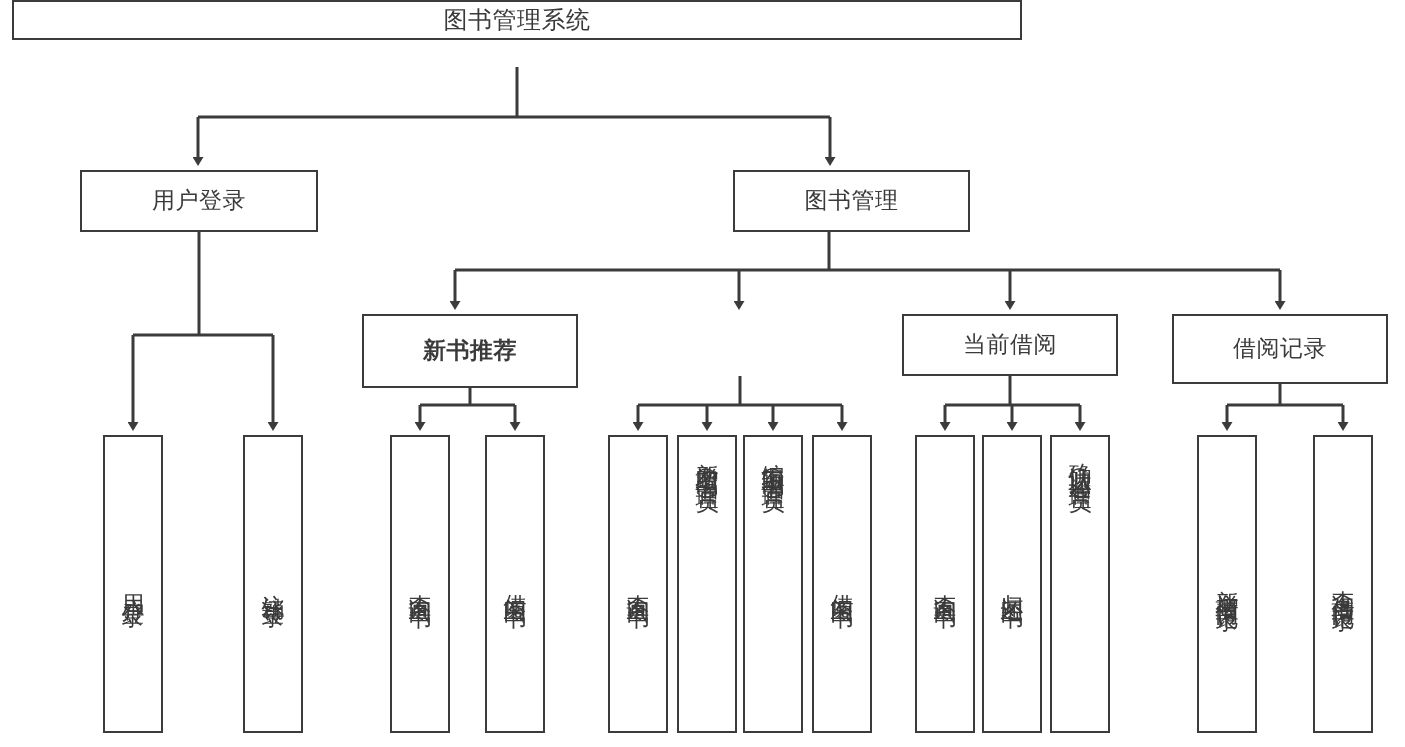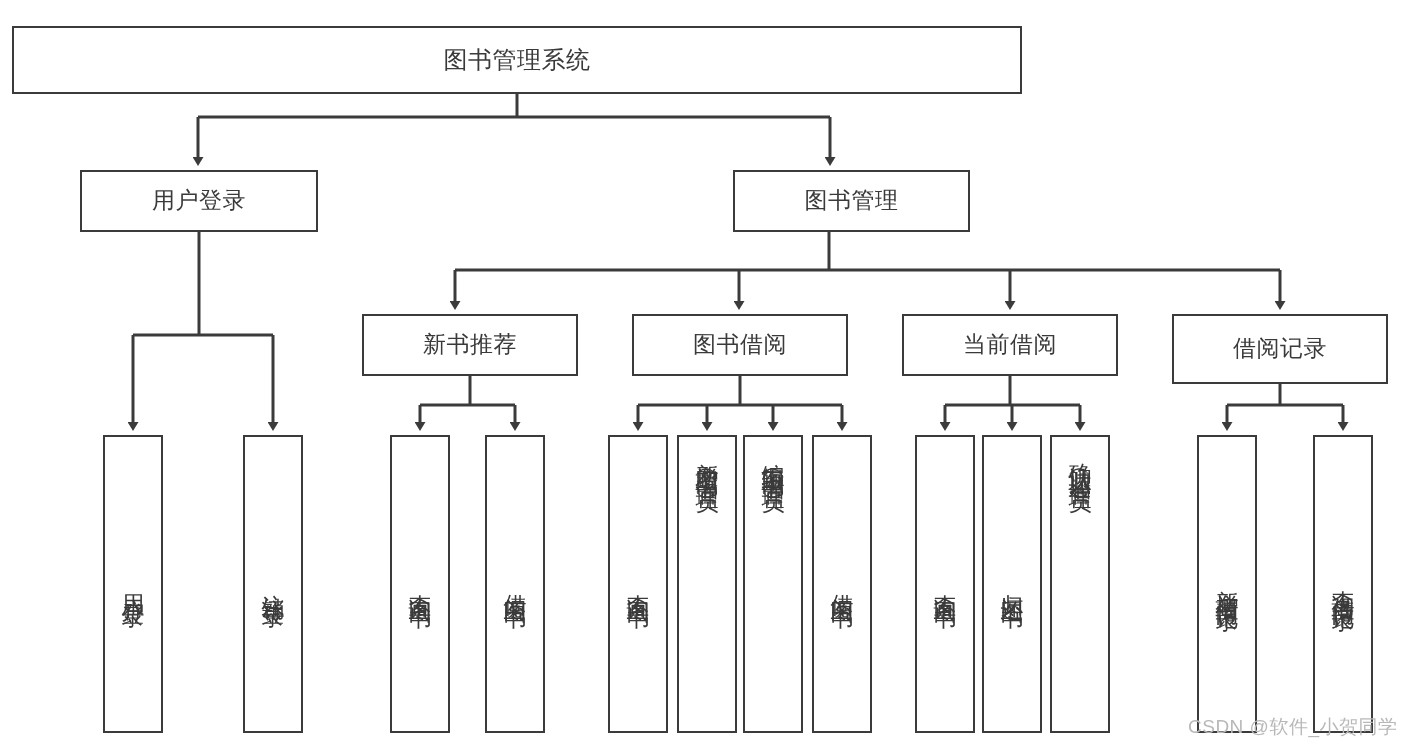--- a/index.html
+++ b/index.html
@@ -122,36 +122,33 @@
       <path d="M1012,405 L1012,423" marker-end="url(#arrow)"></path>
       <path d="M1080,405 L1080,423" marker-end="url(#arrow)"></path>
 
       <path d="M1280,376 L1280,405"></path>
       <path d="M1227,405 L1343,405"></path>
       <path d="M1227,405 L1227,423" marker-end="url(#arrow)"></path>
       <path d="M1343,405 L1343,423" marker-end="url(#arrow)"></path>
     </g>
   </svg>
 
-  <div class="node horiz root" style="left:12px; top:26px; width:1010px; height:68px;">
+  <div class="node horiz root" style="left:12px; top:0; width:1010px; height:40px;">
     <span class="lbl">图书管理系统</span>
   </div>
 
   <div class="node horiz" style="left:80px; top:170px; width:238px; height:62px;">
     <span class="lbl">用户登录</span>
   </div>
   <div class="node horiz" style="left:733px; top:170px; width:237px; height:62px;">
     <span class="lbl">图书管理</span>
   </div>
 
-  <div class="node horiz" style="left:362px; top:314px; width:216px; height:62px;">
+  <div class="node horiz" style="left:362px; top:314px; width:216px; height:74px;font-weight:bold;">
     <span class="lbl">新书推荐</span>
-  </div>
-  <div class="node horiz" style="left:632px; top:314px; width:216px; height:62px;">
-    <span class="lbl">图书借阅</span>
   </div>
   <div class="node horiz" style="left:902px; top:314px; width:216px; height:62px;">
     <span class="lbl">当前借阅</span>
   </div>
   <div class="node horiz" style="left:1172px; top:314px; width:216px; height:70px;">
     <span class="lbl">借阅记录</span>
   </div>
 
   <div class="node vert mid" style="left:103px; top:435px; width:60px; height:298px;">
     <span class="lbl">用户登录</span>
@@ -190,15 +187,14 @@
     <span class="lbl">确认归还（管理员）</span>
   </div>
 
   <div class="node vert mid" style="left:1197px; top:435px; width:60px; height:298px;">
     <span class="lbl">新增借阅记录</span>
   </div>
   <div class="node vert mid" style="left:1313px; top:435px; width:60px; height:298px;">
     <span class="lbl">查询借阅记录</span>
   </div>
 
-  <div class="watermark" style="left:1188px; top:714px;">CSDN @软件_小贺同学</div>
 
 </div>
 
 </body></html>

